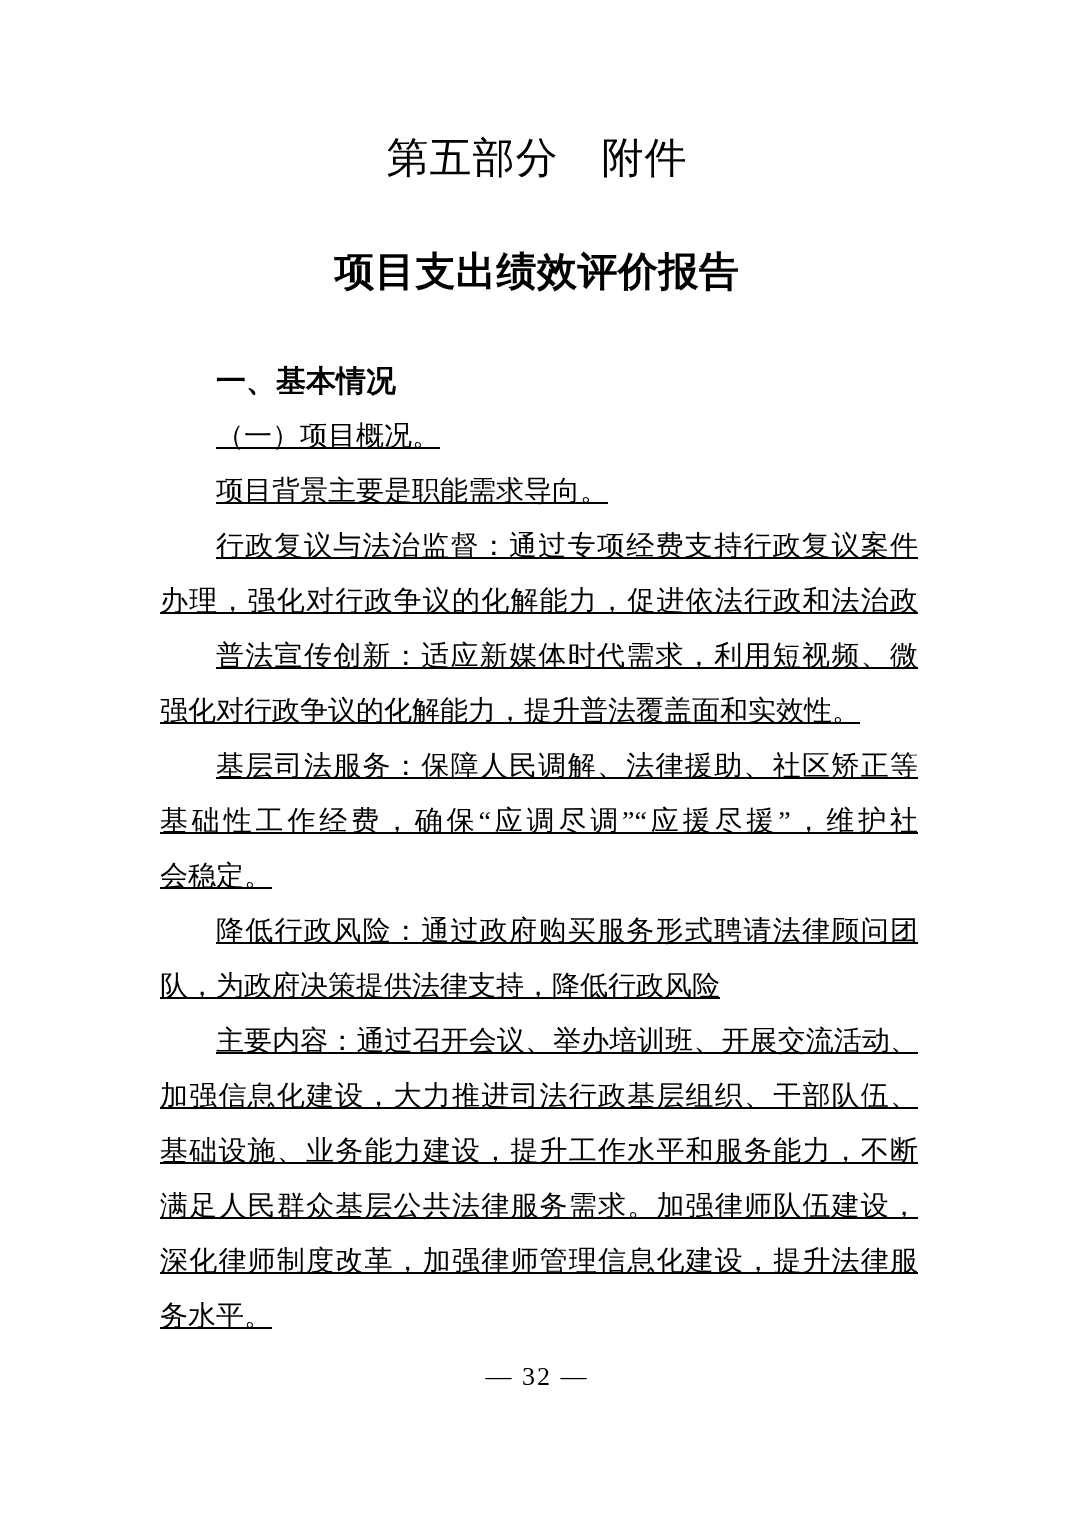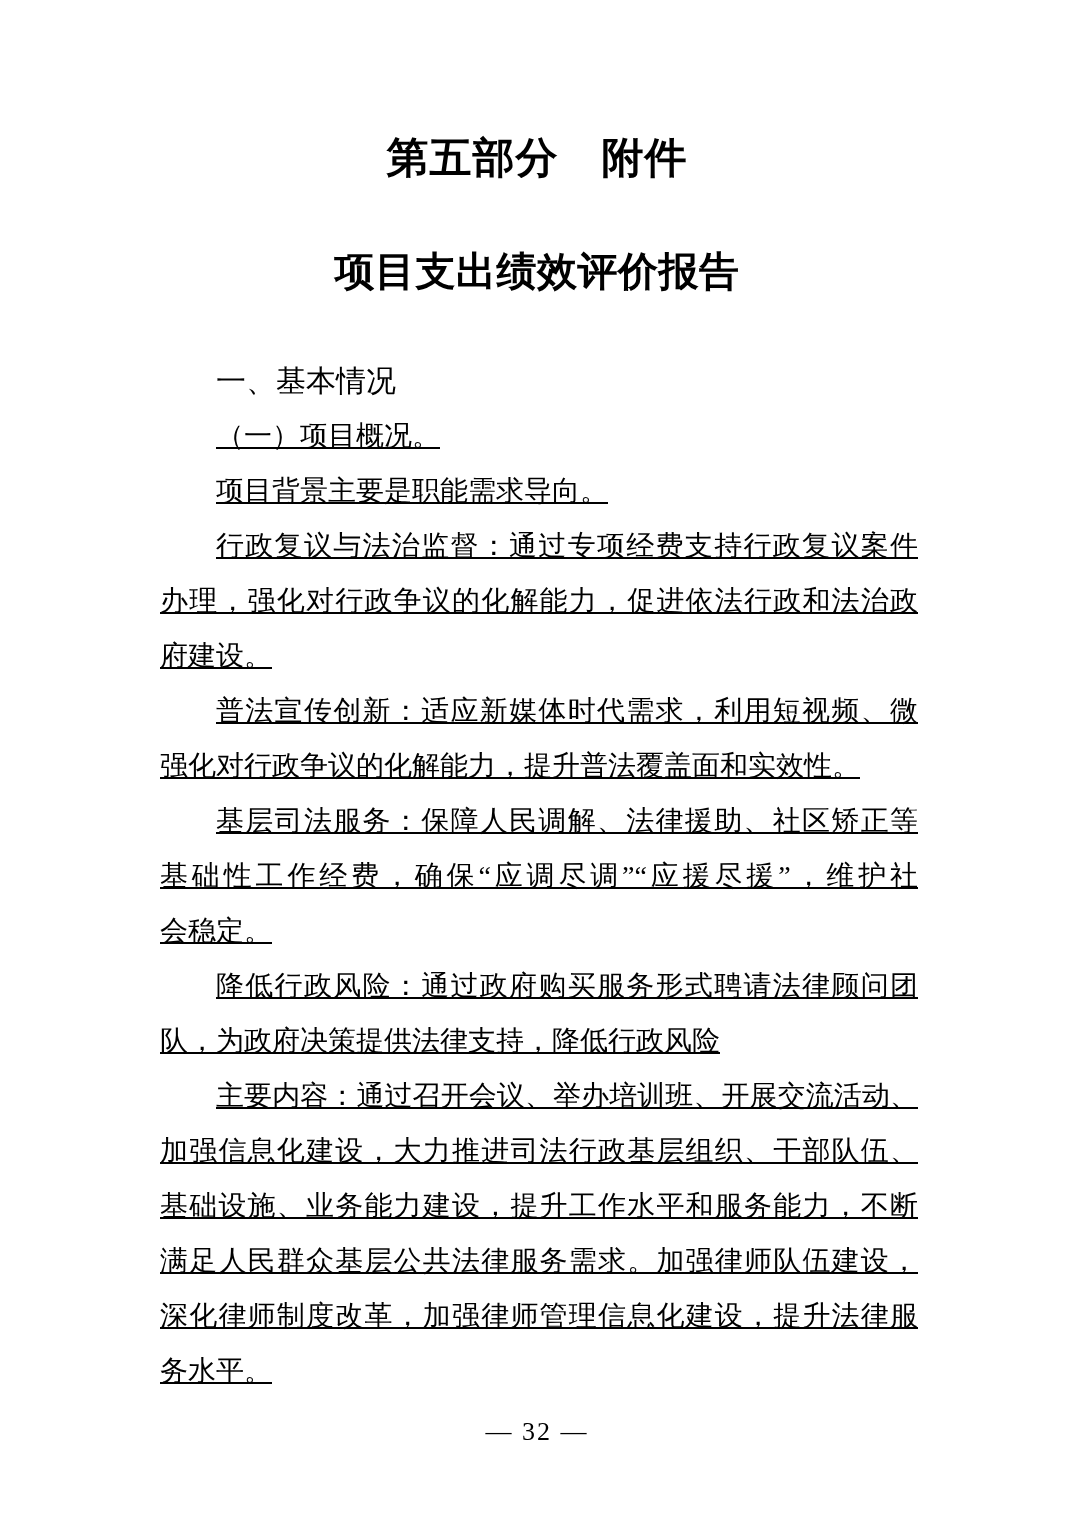--- a/index.html
+++ b/index.html
@@ -14,41 +14,41 @@
     background: #ffffff;
     color: #000000;
     font-family: "Liberation Serif", "DejaVu Serif", serif;
     overflow: hidden;
   }
   .doc-title {
     margin: 130px 0 0 0;
     text-align: center;
     font-size: 42px;
     line-height: 56px;
-    font-weight: 700;
+    font-weight: 400;
     font-family: "Liberation Serif", "DejaVu Serif", serif;
     letter-spacing: 1px;
   }
   .doc-subtitle {
     margin: 60px 0 0 0;
     text-align: center;
     font-size: 40px;
     line-height: 52px;
     font-weight: 700;
     letter-spacing: 0.5px;
   }
   .content {
     margin-left: 160px;
     width: 758px;
   }
   .section-heading {
     margin-top: 55px;
     font-size: 30px;
     line-height: 55px;
-    font-weight: 400;
+    font-weight: 700;
     text-indent: 56px;
     font-family: "Liberation Sans", "DejaVu Sans", sans-serif;
   }
   .paragraphs { margin: 0; }
   .pline {
     font-size: 28px;
     line-height: 55px;
     text-align: justify;
     text-align-last: justify;
     text-justify: distribute;
@@ -79,21 +79,20 @@
     <div class="paragraphs">
         <div>
           <div class="pline p-first p-last">（一）项目概况。</div>
         </div>
         <div>
           <div class="pline p-first p-last">项目背景主要是职能需求导向。</div>
         </div>
         <div>
           <div class="pline p-first">行政复议与法治监督：通过专项经费支持行政复议案件</div>
           <div class="pline">办理，强化对行政争议的化解能力，促进依法行政和法治政</div>
-          <div class="pline p-last">府建设。</div>
         </div>
         <div>
           <div class="pline p-first">普法宣传创新：适应新媒体时代需求，利用短视频、微</div>
           <div class="pline p-last">强化对行政争议的化解能力，提升普法覆盖面和实效性。</div>
         </div>
         <div>
           <div class="pline p-first">基层司法服务：保障人民调解、法律援助、社区矫正等</div>
           <div class="pline">基础性工作经费，确保“应调尽调”“应援尽援”，维护社</div>
           <div class="pline p-last">会稳定。</div>
         </div>

